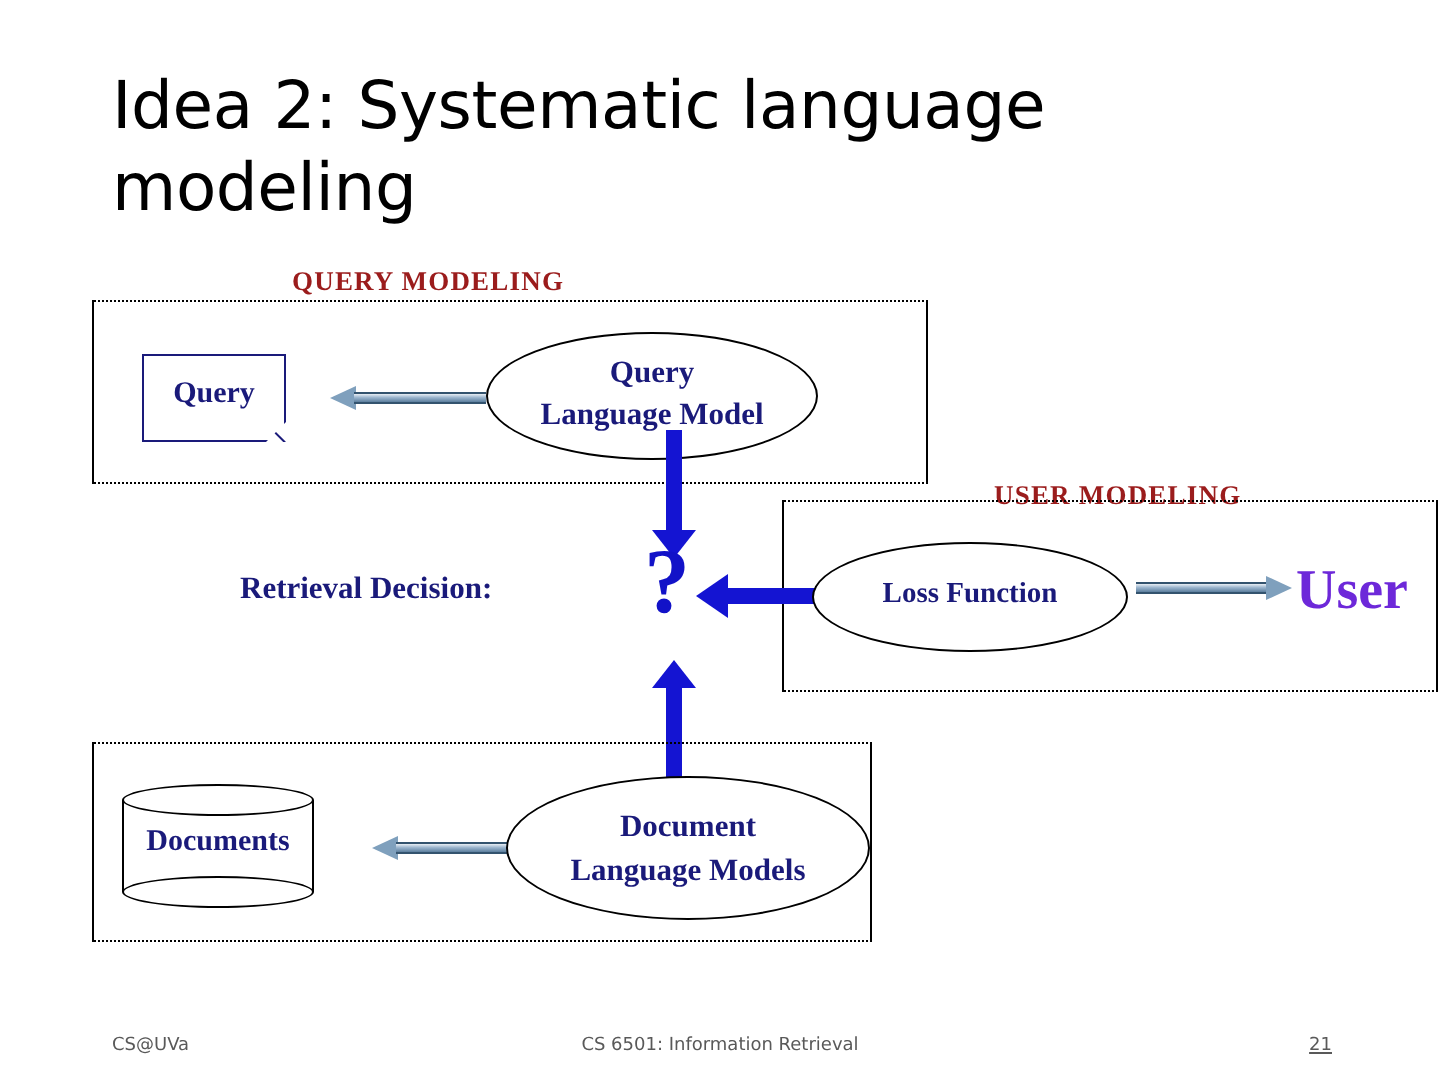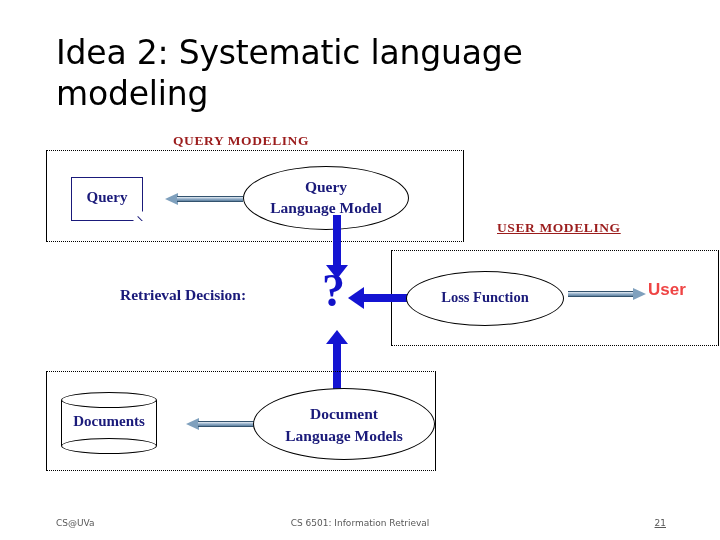--- a/index.html
+++ b/index.html
@@ -21,22 +21,22 @@
   }
 
   
   .cap{
     position:absolute;
     font-family:"Liberation Serif",serif;
     font-weight:bold;font-size:13.5px;
     color:#9B1C1C;letter-spacing:0.6px;
     white-space:nowrap;
   }
-  #cap-query{left:146px;top:133px;margin-left:27px;}
-  #cap-user{left:497px;top:220px;text-decoration:underline;}
+  #cap-query{left:146px;top:133px;}
+  #cap-user{left:497px;top:240px;}
   #cap-doc{left:142px;top:481px;}
 
   
   .panel{position:absolute;background:transparent;}
   .panel .edge-t,.panel .edge-b{
     position:absolute;left:0;right:0;height:0;
     border-top:1px dotted #000;
   }
   .panel .edge-t{top:0;}
   .panel .edge-b{bottom:0;}
@@ -115,22 +115,22 @@
   }
 
   
   #lbl-retrieval{
     position:absolute;left:120px;top:286px;
     font-family:"Liberation Serif",serif;font-weight:bold;
     font-size:15.5px;color:#1A1A7A;white-space:nowrap;text-align:right;
   }
   #lbl-user{
     position:absolute;left:648px;top:280px;
-    font-family:Liberation Sans, sans-serif;font-weight:bold;
-    font-size:17px;color:#ef4444;white-space:nowrap;
+    font-family:Liberation Serif, serif;font-weight:bold;
+    font-size:28px;color:#6d28d9;white-space:nowrap;
   }
   #qmark{
     position:absolute;left:322px;top:268px;
     font-family:"Liberation Serif",serif;font-weight:bold;
     font-size:46px;line-height:46px;color:#1212C8;
   }
 
   
   .steel-left,.steel-right{position:absolute;height:12px;}
   .steel-left .shaft,.steel-right .shaft{

